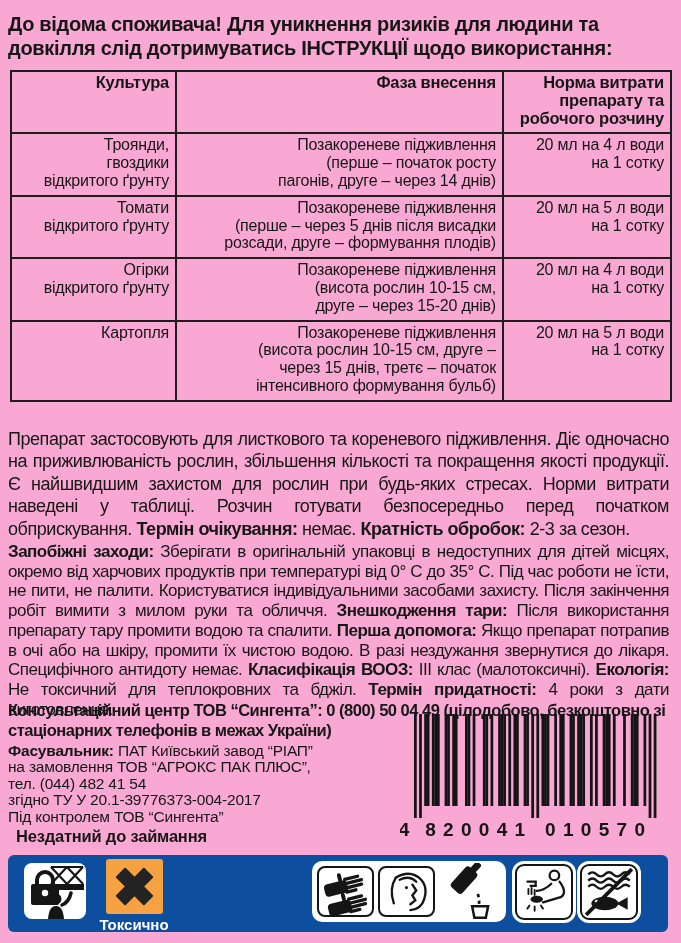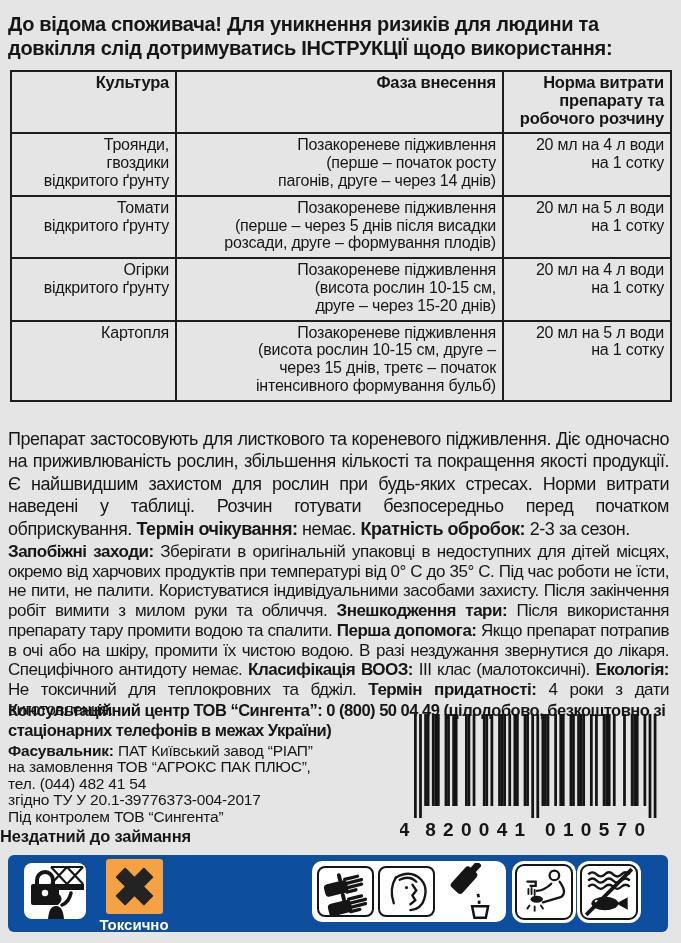--- a/index.html
+++ b/index.html
@@ -1,28 +1,28 @@
 <!DOCTYPE html>
 <html><head>
 <meta charset="utf-8">
 <style>
   html,body{margin:0;padding:0;background:#fff;}
   body{width:681px;height:943px;font-family:"Liberation Sans",sans-serif;color:#161616;}
-  .page{position:relative;width:681px;height:943px;overflow:hidden;background:#e5e5e5;}
+  .page{position:relative;width:681px;height:943px;overflow:hidden;background:#f9a8d4;}
   .notice{position:absolute;top:12px;left:8px;right:12px;font-weight:bold;font-size:20px;line-height:24px;letter-spacing:-0.3px;}
   table.usage{position:absolute;top:70px;left:10px;width:660px;border-collapse:collapse;table-layout:fixed;}
   table.usage th,table.usage td{border:2.4px solid #1d1d1d;font-size:16px;line-height:17.8px;padding:2px 6px 5px;vertical-align:top;text-align:right;letter-spacing:-0.2px;white-space:pre-line;}
   table.usage th{font-size:16.5px;}
   .para{position:absolute;left:8px;right:12px;text-align:justify;letter-spacing:-0.45px;margin-top:37px;}
   #description{top:391px;font-size:18px;line-height:22.4px;}
   #precautions{top:505px;font-size:17px;line-height:19.7px;letter-spacing:-0.5px;}
   .reg{position:absolute;top:679px;left:8px;font-weight:bold;font-size:17px;letter-spacing:-0.3px;}
   .consult{position:absolute;top:700px;left:8px;right:12px;font-weight:bold;font-size:16.5px;line-height:20px;letter-spacing:-0.5px;}
   .packer{position:absolute;top:743px;left:8px;width:398px;font-size:15.5px;line-height:16.4px;letter-spacing:-0.2px;}
-  .flam{position:absolute;top:827px;left:0;font-weight:bold;font-size:16.5px;letter-spacing:-0.2px;}
+  .flam{position:absolute;top:827px;left:16px;font-weight:bold;font-size:16.5px;letter-spacing:-0.2px;}
   #barcode{position:absolute;left:400px;top:714px;}
   #barcode rect{fill:#151515;}
   #barcode text{font:700 19px "Liberation Sans",sans-serif;text-anchor:middle;fill:#151515;}
   .bluebar{position:absolute;top:855px;left:8px;width:660px;height:77px;background:#0d4e9e;border-radius:6px;}
   .bluebar .ic{position:absolute;}
   .ic-white{background:#fff;border-radius:8px;}
   .ic-bordered{background:#fff;border:2.6px solid #151515;border-radius:9px;box-shadow:0 0 0 3px #fff;}
   #icon-children{left:16px;top:8px;width:62px;height:56px;}
   #icon-toxic{left:98px;top:4px;width:57px;height:55px;background:#f6a243;border-radius:3px;}
   #toxic-label{position:absolute;left:70px;top:61px;width:112px;text-align:center;color:#fff;font-weight:bold;font-size:15px;}

